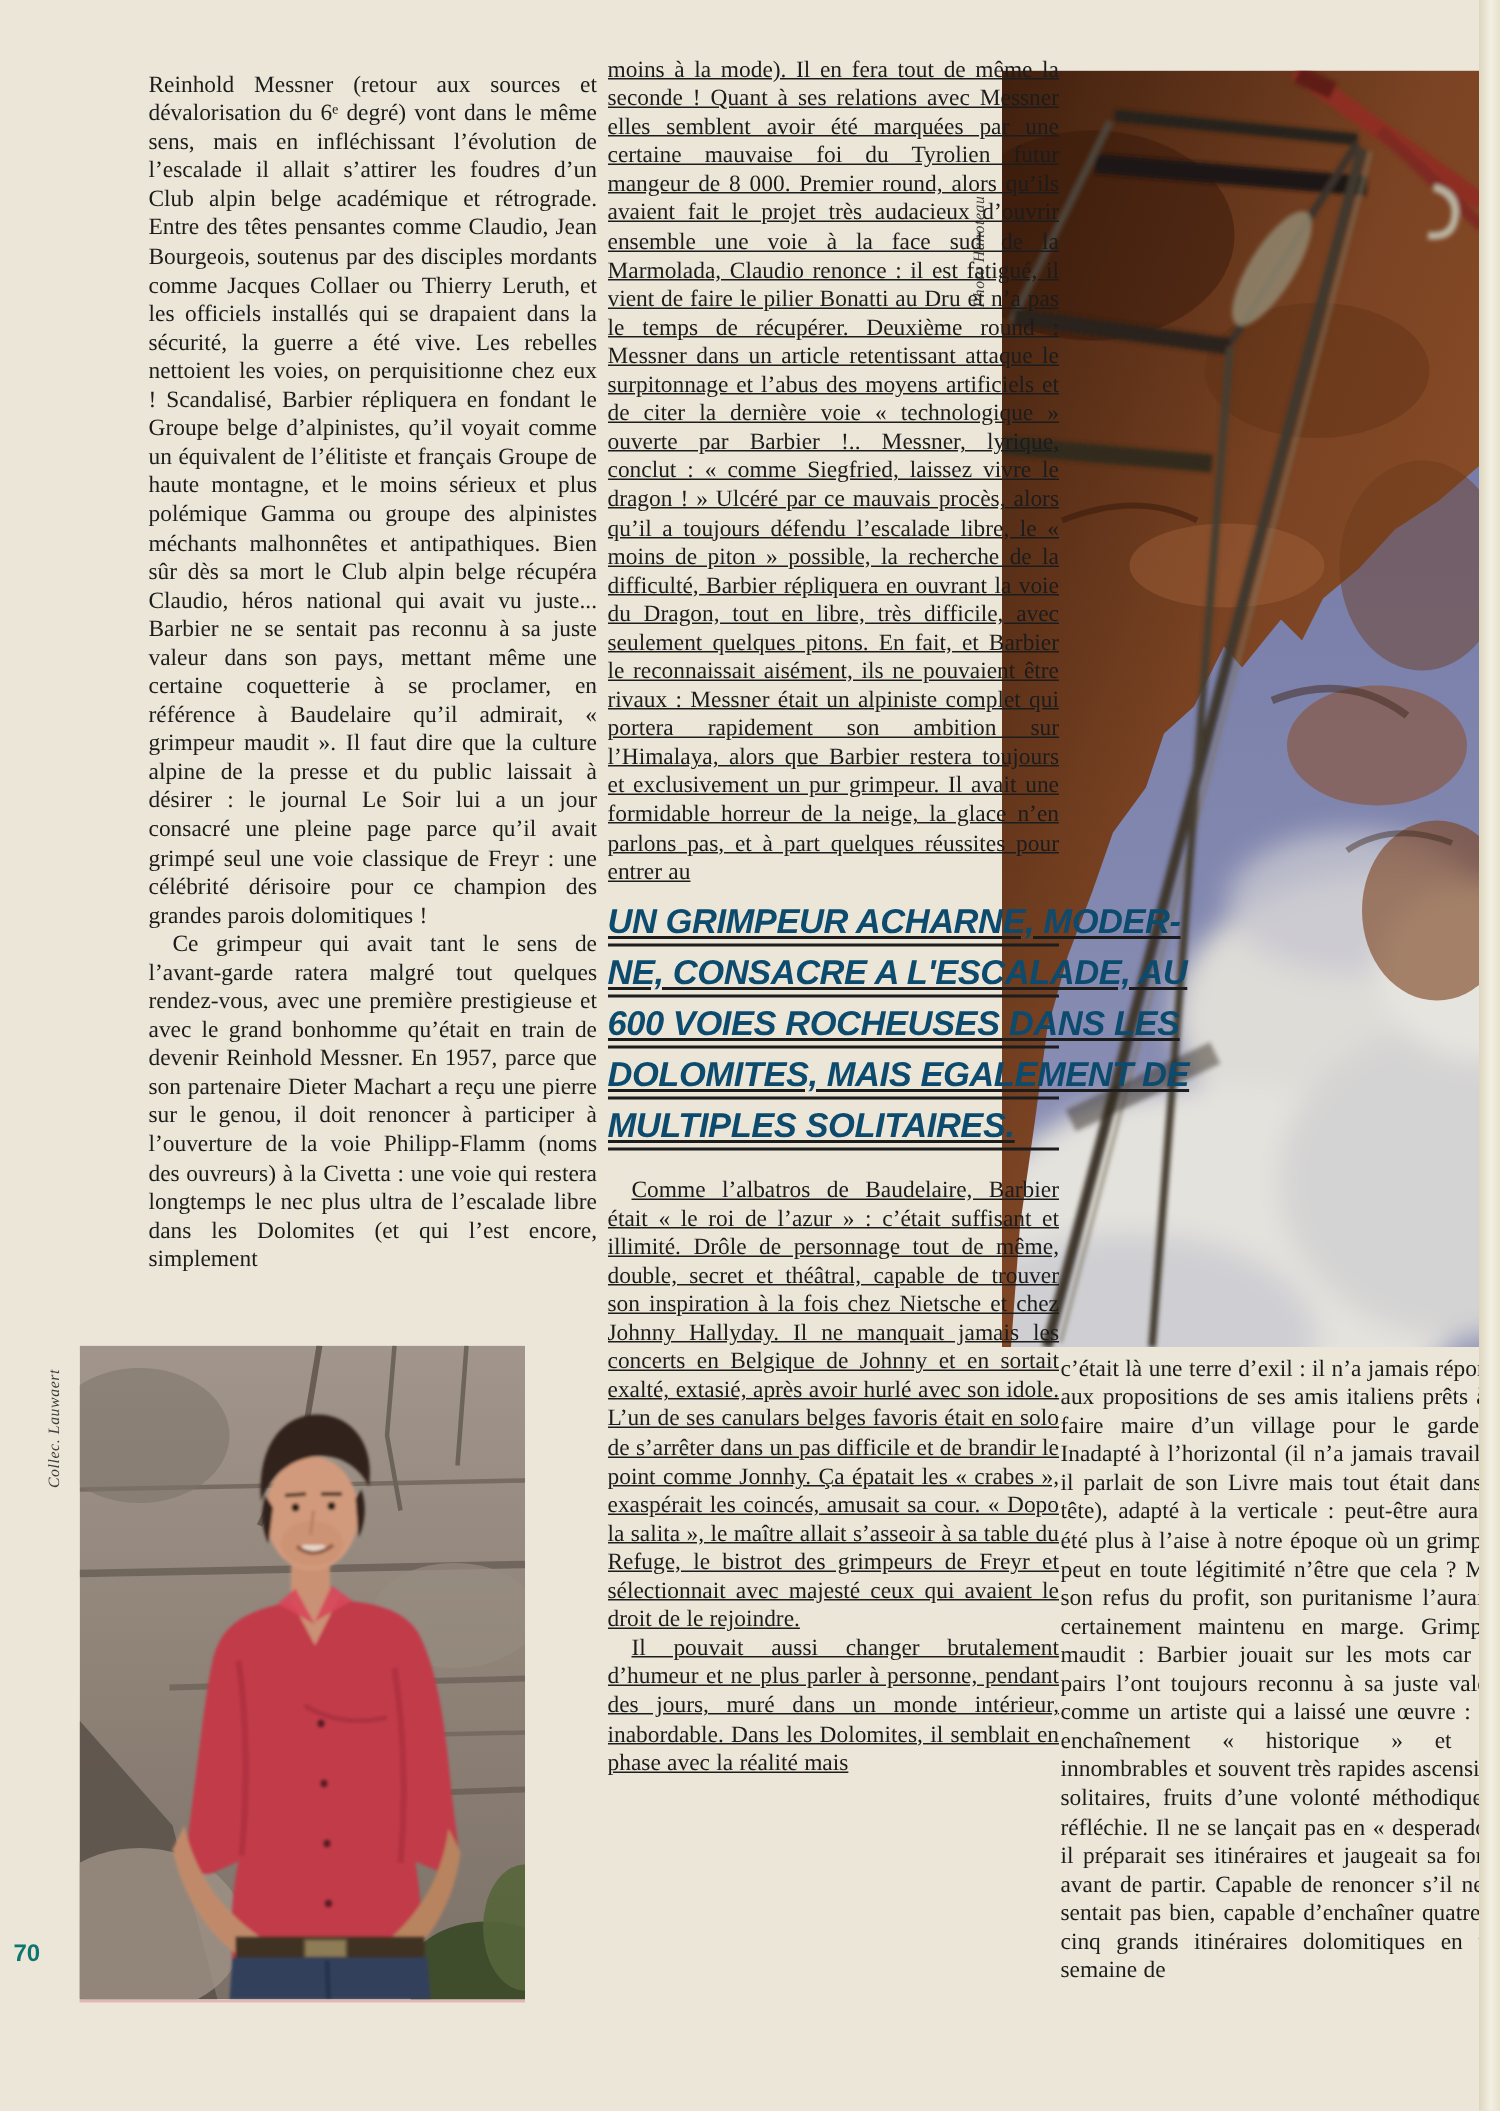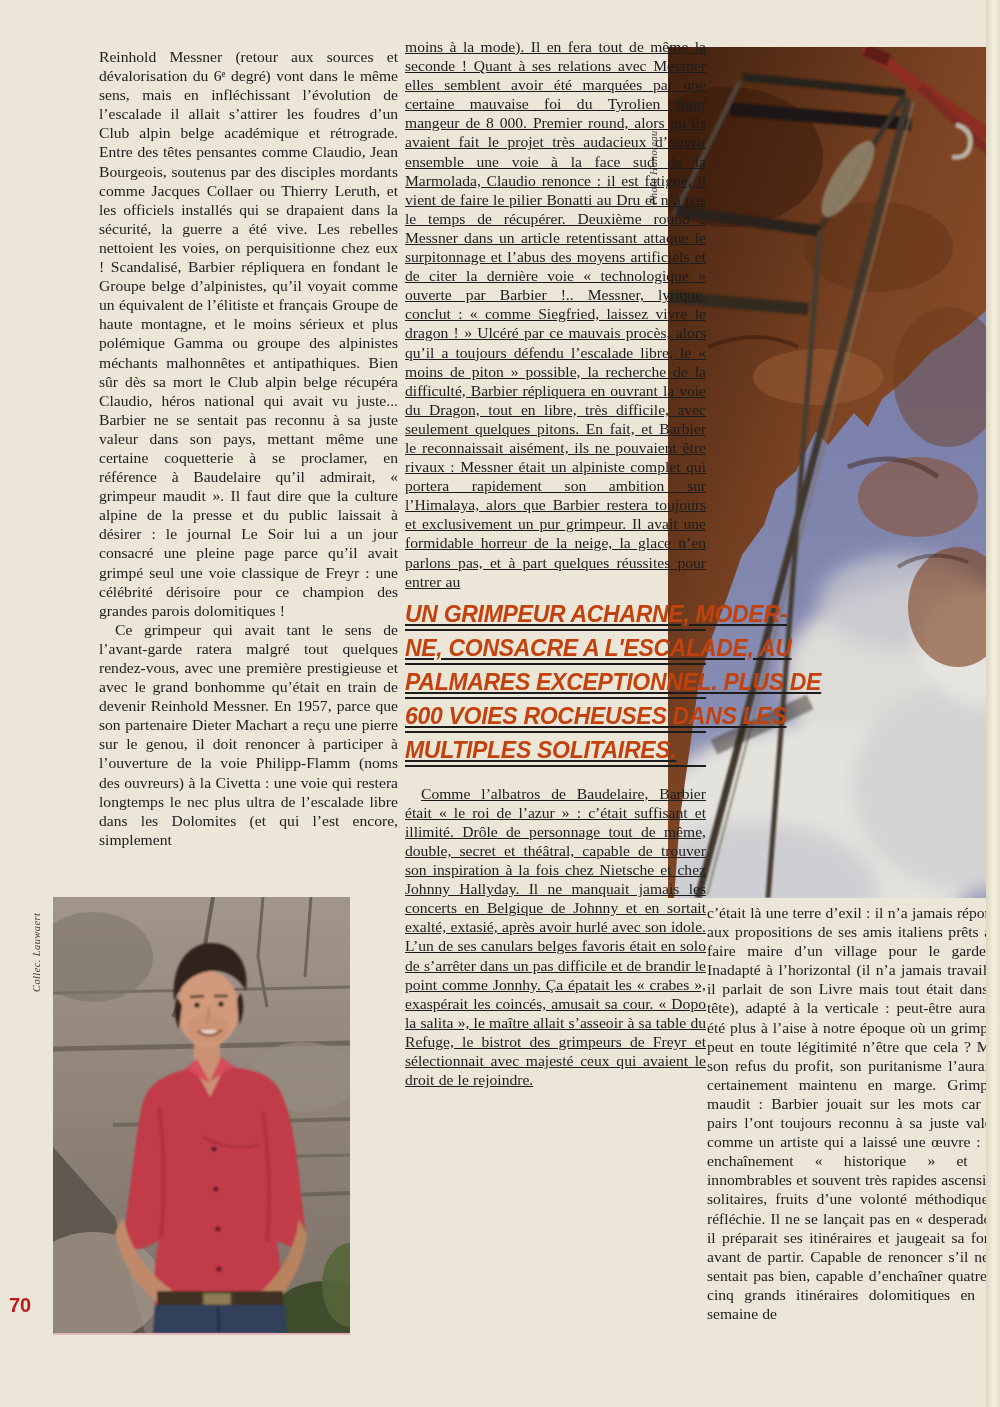--- a/index.html
+++ b/index.html
@@ -18,41 +18,41 @@
   .col-right{left:664px; top:903px; width:301px;}
   p.body{
     margin:0; font-size:15.6px; line-height:19.1px; text-align:justify;
     hyphens:auto; -webkit-hyphens:auto; word-spacing:0.02em;
   }
   p.indent{text-indent:16px;}
   .pullquote{margin:12px 0 17px 0;}
   .pq-line{
     display:block; font-family:"Liberation Sans", sans-serif;
     font-style:italic; font-weight:600; font-size:23px; line-height:22px;
-    letter-spacing:-0.3px; color:#c2410c; white-space:nowrap;
+    letter-spacing:-0.3px; color:#0c4a6e; white-space:nowrap;
     border-bottom:2px solid #1d1d1d; padding-bottom:4px; margin-bottom:6px;
     transform-origin:left center;
   }
   .photo{position:absolute; overflow:hidden;}
   .photo-right{left:668px; top:47px; width:320px; height:851px;}
   .photo-left{
     left:53px; top:897px; width:297px; height:436px;
     border-bottom:2px solid rgba(216,90,120,0.35);
   }
   .vcap{
     position:absolute; writing-mode:vertical-rl; transform:rotate(180deg);
     font-style:italic; font-size:10.5px; color:#3d3d3d; letter-spacing:0.4px;
     font-family:"Liberation Serif", serif; white-space:nowrap;
   }
   .vcap-right{left:648px; top:55px; height:150px;}
   .vcap-left{left:31px; top:872px; height:120px;}
   .page-num{
     position:absolute; left:9px; top:1294px;
     font-family:"Liberation Sans", sans-serif; font-weight:bold;
-    font-size:20px; color:#b91c1c;
+    font-size:16px; color:#0f766e;
   }
   svg{display:block;}
 </style>
 </head>
 <body>
 
 <div class="page">
 
   <div class="photo photo-right">
     <svg width="320" height="851" viewBox="0 0 320 851">
@@ -186,25 +186,26 @@
   <div class="col col-left">
     <p class="body">Reinhold Messner (retour aux sources et dévalorisation du 6ᵉ degré) vont dans le même sens, mais en infléchissant l’évolution de l’escalade il allait s’attirer les foudres d’un Club alpin belge académique et rétrograde. Entre des têtes pensantes comme Claudio, Jean Bourgeois, soutenus par des disciples mordants comme Jacques Collaer ou Thierry Leruth, et les officiels installés qui se drapaient dans la sécurité, la guerre a été vive. Les rebelles nettoient les voies, on perquisitionne chez eux ! Scandalisé, Barbier répliquera en fondant le Groupe belge d’alpinistes, qu’il voyait comme un équivalent de l’élitiste et français Groupe de haute montagne, et le moins sérieux et plus polémique Gamma ou groupe des alpinistes méchants malhonnêtes et antipathiques. Bien sûr dès sa mort le Club alpin belge récupéra Claudio, héros national qui avait vu juste... Barbier ne se sentait pas reconnu à sa juste valeur dans son pays, mettant même une certaine coquetterie à se proclamer, en référence à Baudelaire qu’il admirait, « grimpeur maudit ». Il faut dire que la culture alpine de la presse et du public laissait à désirer : le journal Le Soir lui a un jour consacré une pleine page parce qu’il avait grimpé seul une voie classique de Freyr : une célébrité dérisoire pour ce champion des grandes parois dolomitiques !</p>
     <p class="body indent">Ce grimpeur qui avait tant le sens de l’avant-garde ratera malgré tout quelques rendez-vous, avec une première prestigieuse et avec le grand bonhomme qu’était en train de devenir Reinhold Messner. En 1957, parce que son partenaire Dieter Machart a reçu une pierre sur le genou, il doit renoncer à participer à l’ouverture de la voie Philipp-Flamm (noms des ouvreurs) à la Civetta : une voie qui restera longtemps le nec plus ultra de l’escalade libre dans les Dolomites (et qui l’est encore, simplement</p>
   </div>
 
   <div class="col col-mid">
     <p class="body">moins à la mode). Il en fera tout de même la seconde ! Quant à ses relations avec Messner elles semblent avoir été marquées par une certaine mauvaise foi du Tyrolien futur mangeur de 8 000. Premier round, alors qu’ils avaient fait le projet très audacieux d’ouvrir ensemble une voie à la face sud de la Marmolada, Claudio renonce : il est fatigué, il vient de faire le pilier Bonatti au Dru et n’a pas le temps de récupérer. Deuxième round : Messner dans un article retentissant attaque le surpitonnage et l’abus des moyens artificiels et de citer la dernière voie « technologique » ouverte par Barbier !.. Messner, lyrique, conclut : « comme Siegfried, laissez vivre le dragon ! » Ulcéré par ce mauvais procès, alors qu’il a toujours défendu l’escalade libre, le « moins de piton » possible, la recherche de la difficulté, Barbier répliquera en ouvrant la voie du Dragon, tout en libre, très difficile, avec seulement quelques pitons. En fait, et Barbier le reconnaissait aisément, ils ne pouvaient être rivaux : Messner était un alpiniste complet qui portera rapidement son ambition sur l’Himalaya, alors que Barbier restera toujours et exclusivement un pur grimpeur. Il avait une formidable horreur de la neige, la glace n’en parlons pas, et à part quelques réussites pour entrer au</p>
     <div class="pullquote">
       <span class="pq-line">UN GRIMPEUR ACHARNE, MODER-</span>
       <span class="pq-line">NE, CONSACRE A L'ESCALADE, AU</span>
-      <span class="pq-line">PALMARES EXCEPTIONNEL. PLUS DE</span>
       <span class="pq-line">600 VOIES ROCHEUSES DANS LES</span>
+      <span class="pq-line">DOLOMITES, MAIS EGALEMENT DE</span>
       <span class="pq-line">MULTIPLES SOLITAIRES.</span>
     </div>
     <p class="body indent">Comme l’albatros de Baudelaire, Barbier était « le roi de l’azur » : c’était suffisant et illimité. Drôle de personnage tout de même, double, secret et théâtral, capable de trouver son inspiration à la fois chez Nietsche et chez Johnny Hallyday. Il ne manquait jamais les concerts en Belgique de Johnny et en sortait exalté, extasié, après avoir hurlé avec son idole. L’un de ses canulars belges favoris était en solo de s’arrêter dans un pas difficile et de brandir le point comme Jonnhy. Ça épatait les « crabes », exaspérait les coincés, amusait sa cour. « Dopo la salita », le maître allait s’asseoir à sa table du Refuge, le bistrot des grimpeurs de Freyr et sélectionnait avec majesté ceux qui avaient le droit de le rejoindre.</p>
+    <p class="body indent">Il pouvait aussi changer brutalement d’humeur et ne plus parler à personne, pendant des jours, muré dans un monde intérieur, inabordable. Dans les Dolomites, il semblait en phase avec la réalité mais</p>
   </div>
 
   <div class="col col-right">
     <p class="body">c’était là une terre d’exil : il n’a jamais répondu aux propositions de ses amis italiens prêts à le faire maire d’un village pour le garder ! Inadapté à l’horizontal (il n’a jamais travaillé ; il parlait de son Livre mais tout était dans sa tête), adapté à la verticale : peut-être aurait-il été plus à l’aise à notre époque où un grimpeur peut en toute légitimité n’être que cela ? Mais son refus du profit, son puritanisme l’auraient certainement maintenu en marge. Grimpeur maudit : Barbier jouait sur les mots car ses pairs l’ont toujours reconnu à sa juste valeur, comme un artiste qui a laissé une œuvre : son enchaînement « historique » et ses innombrables et souvent très rapides ascensions solitaires, fruits d’une volonté méthodique et réfléchie. Il ne se lançait pas en « desperado », il préparait ses itinéraires et jaugeait sa forme avant de partir. Capable de renoncer s’il ne se sentait pas bien, capable d’enchaîner quatre ou cinq grands itinéraires dolomitiques en une semaine de</p>
   </div>
 
   <div class="page-num">70</div>
 
   <div class="page-edge"></div>
 </div>

